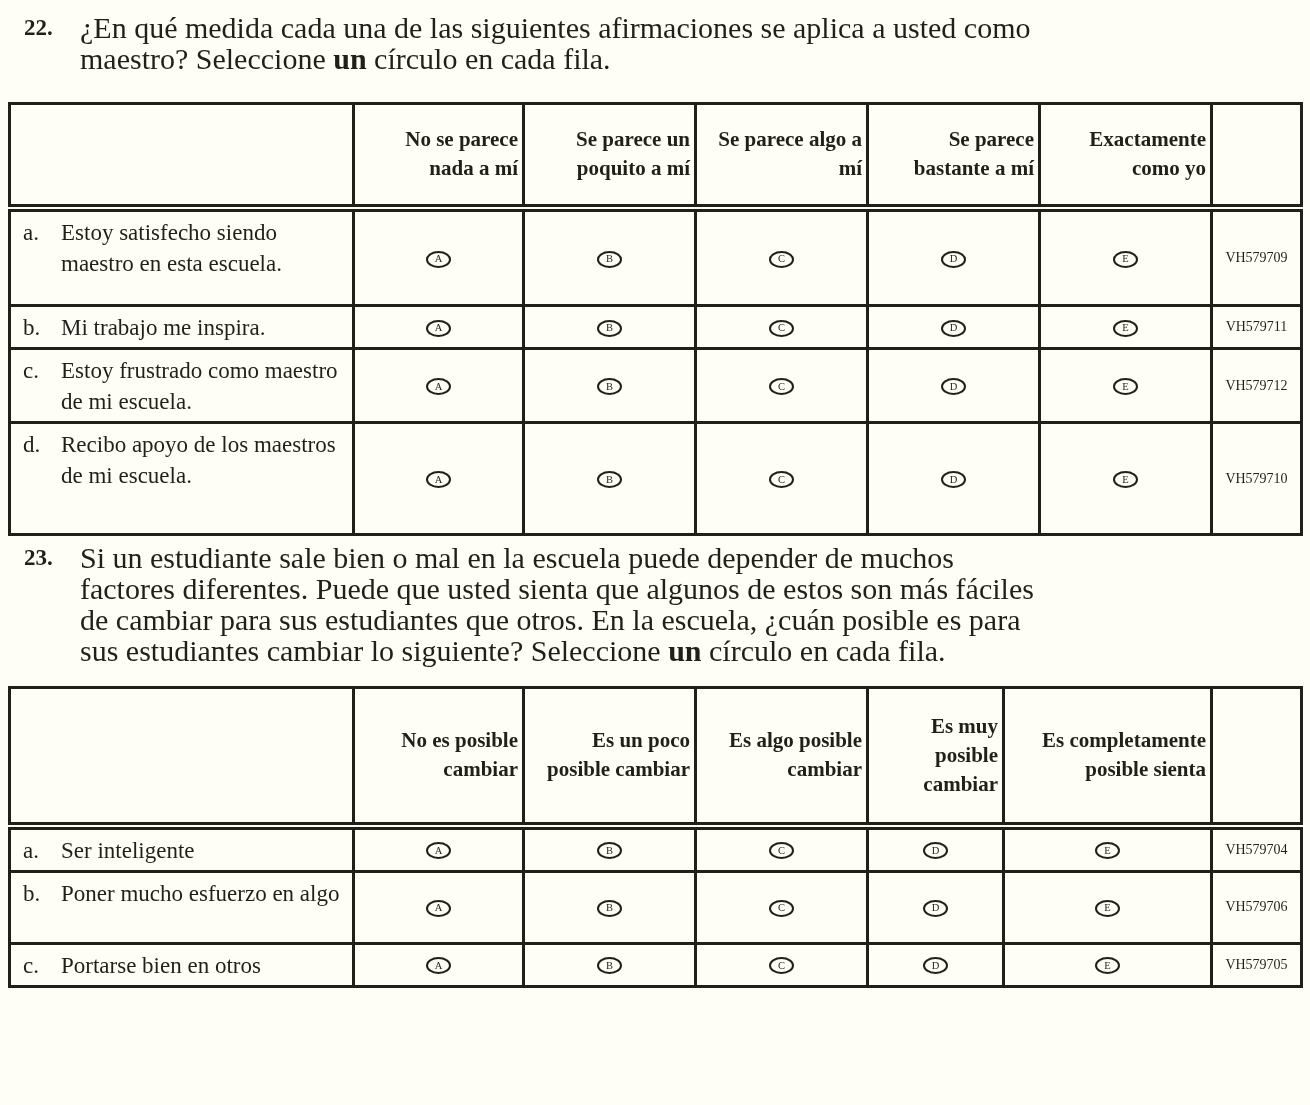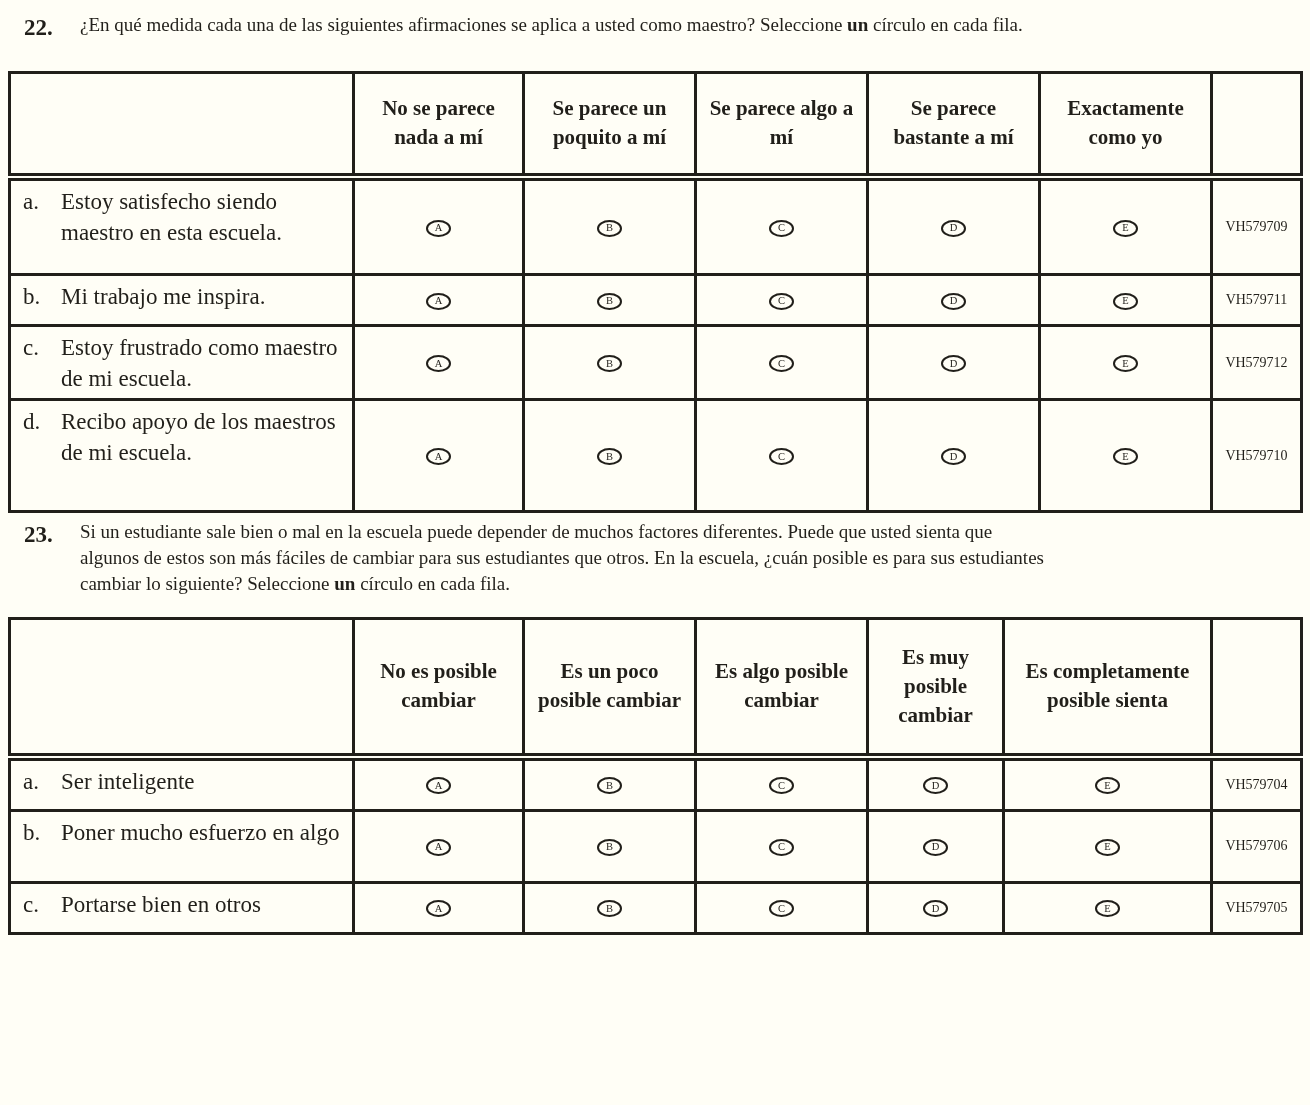--- a/index.html
+++ b/index.html
@@ -23,37 +23,37 @@
   .code-line-2{margin-top:102px;}
 
   .question-block{
     display:flex;align-items:flex-start;
     margin:6px 0 0 16px;width:1046px;
   }
   .qnum{
     flex:0 0 56px;font-weight:bold;font-size:23px;line-height:31px;
   }
   .qtext{
-    font-size:19px;line-height:26px;width:975px;
+    font-size:30px;line-height:31px;width:975px;
   }
   .bold{font-weight:bold;}
 
   table.qtable{
     border-collapse:collapse;table-layout:fixed;
     width:1292px;margin-top:28px;
     background:var(--paper);
   }
   #table23{margin-top:20px;}
   .qtable th,.qtable td{
     border:3px solid var(--ink);
   }
   .qtable thead th{
     border-bottom:8px double var(--ink);
     font-weight:bold;font-size:21px;line-height:29px;
-    text-align:center;vertical-align:middle;
+    text-align:right;vertical-align:middle;
     padding:2px 4px;
   }
   .qtable td.stub{
     vertical-align:top;padding:5px 4px 4px 12px;
   }
   .stub-inner{display:flex;}
   .row-letter{flex:0 0 38px;font-size:23px;line-height:31px;}
   .row-text{font-size:23px;line-height:31px;}
   .qtable td.opt{
     text-align:center;vertical-align:middle;
@@ -61,21 +61,21 @@
   .bubble{
     display:inline-flex;align-items:center;justify-content:center;
     width:25px;height:17px;
     border:2px solid var(--ink);border-radius:50%;
   }
   .bubble-letter{
     font-size:10.5px;line-height:10px;
   }
   .qtable td.code-cell{
     text-align:center;vertical-align:middle;
-    font-size:14px;padding:16px 2px;
+    font-size:14px;padding:4px 2px;
   }
 
   
   #table22 thead tr{height:104px;}
   #table22 tbody tr:nth-child(1){height:98px;}
   #table22 tbody tr:nth-child(2){height:42px;}
   #table22 tbody tr:nth-child(3){height:66px;}
   #table22 tbody tr:nth-child(4){height:112px;}
   #table23 thead tr{height:138px;}
   #table23 tbody tr:nth-child(1){height:45px;}

